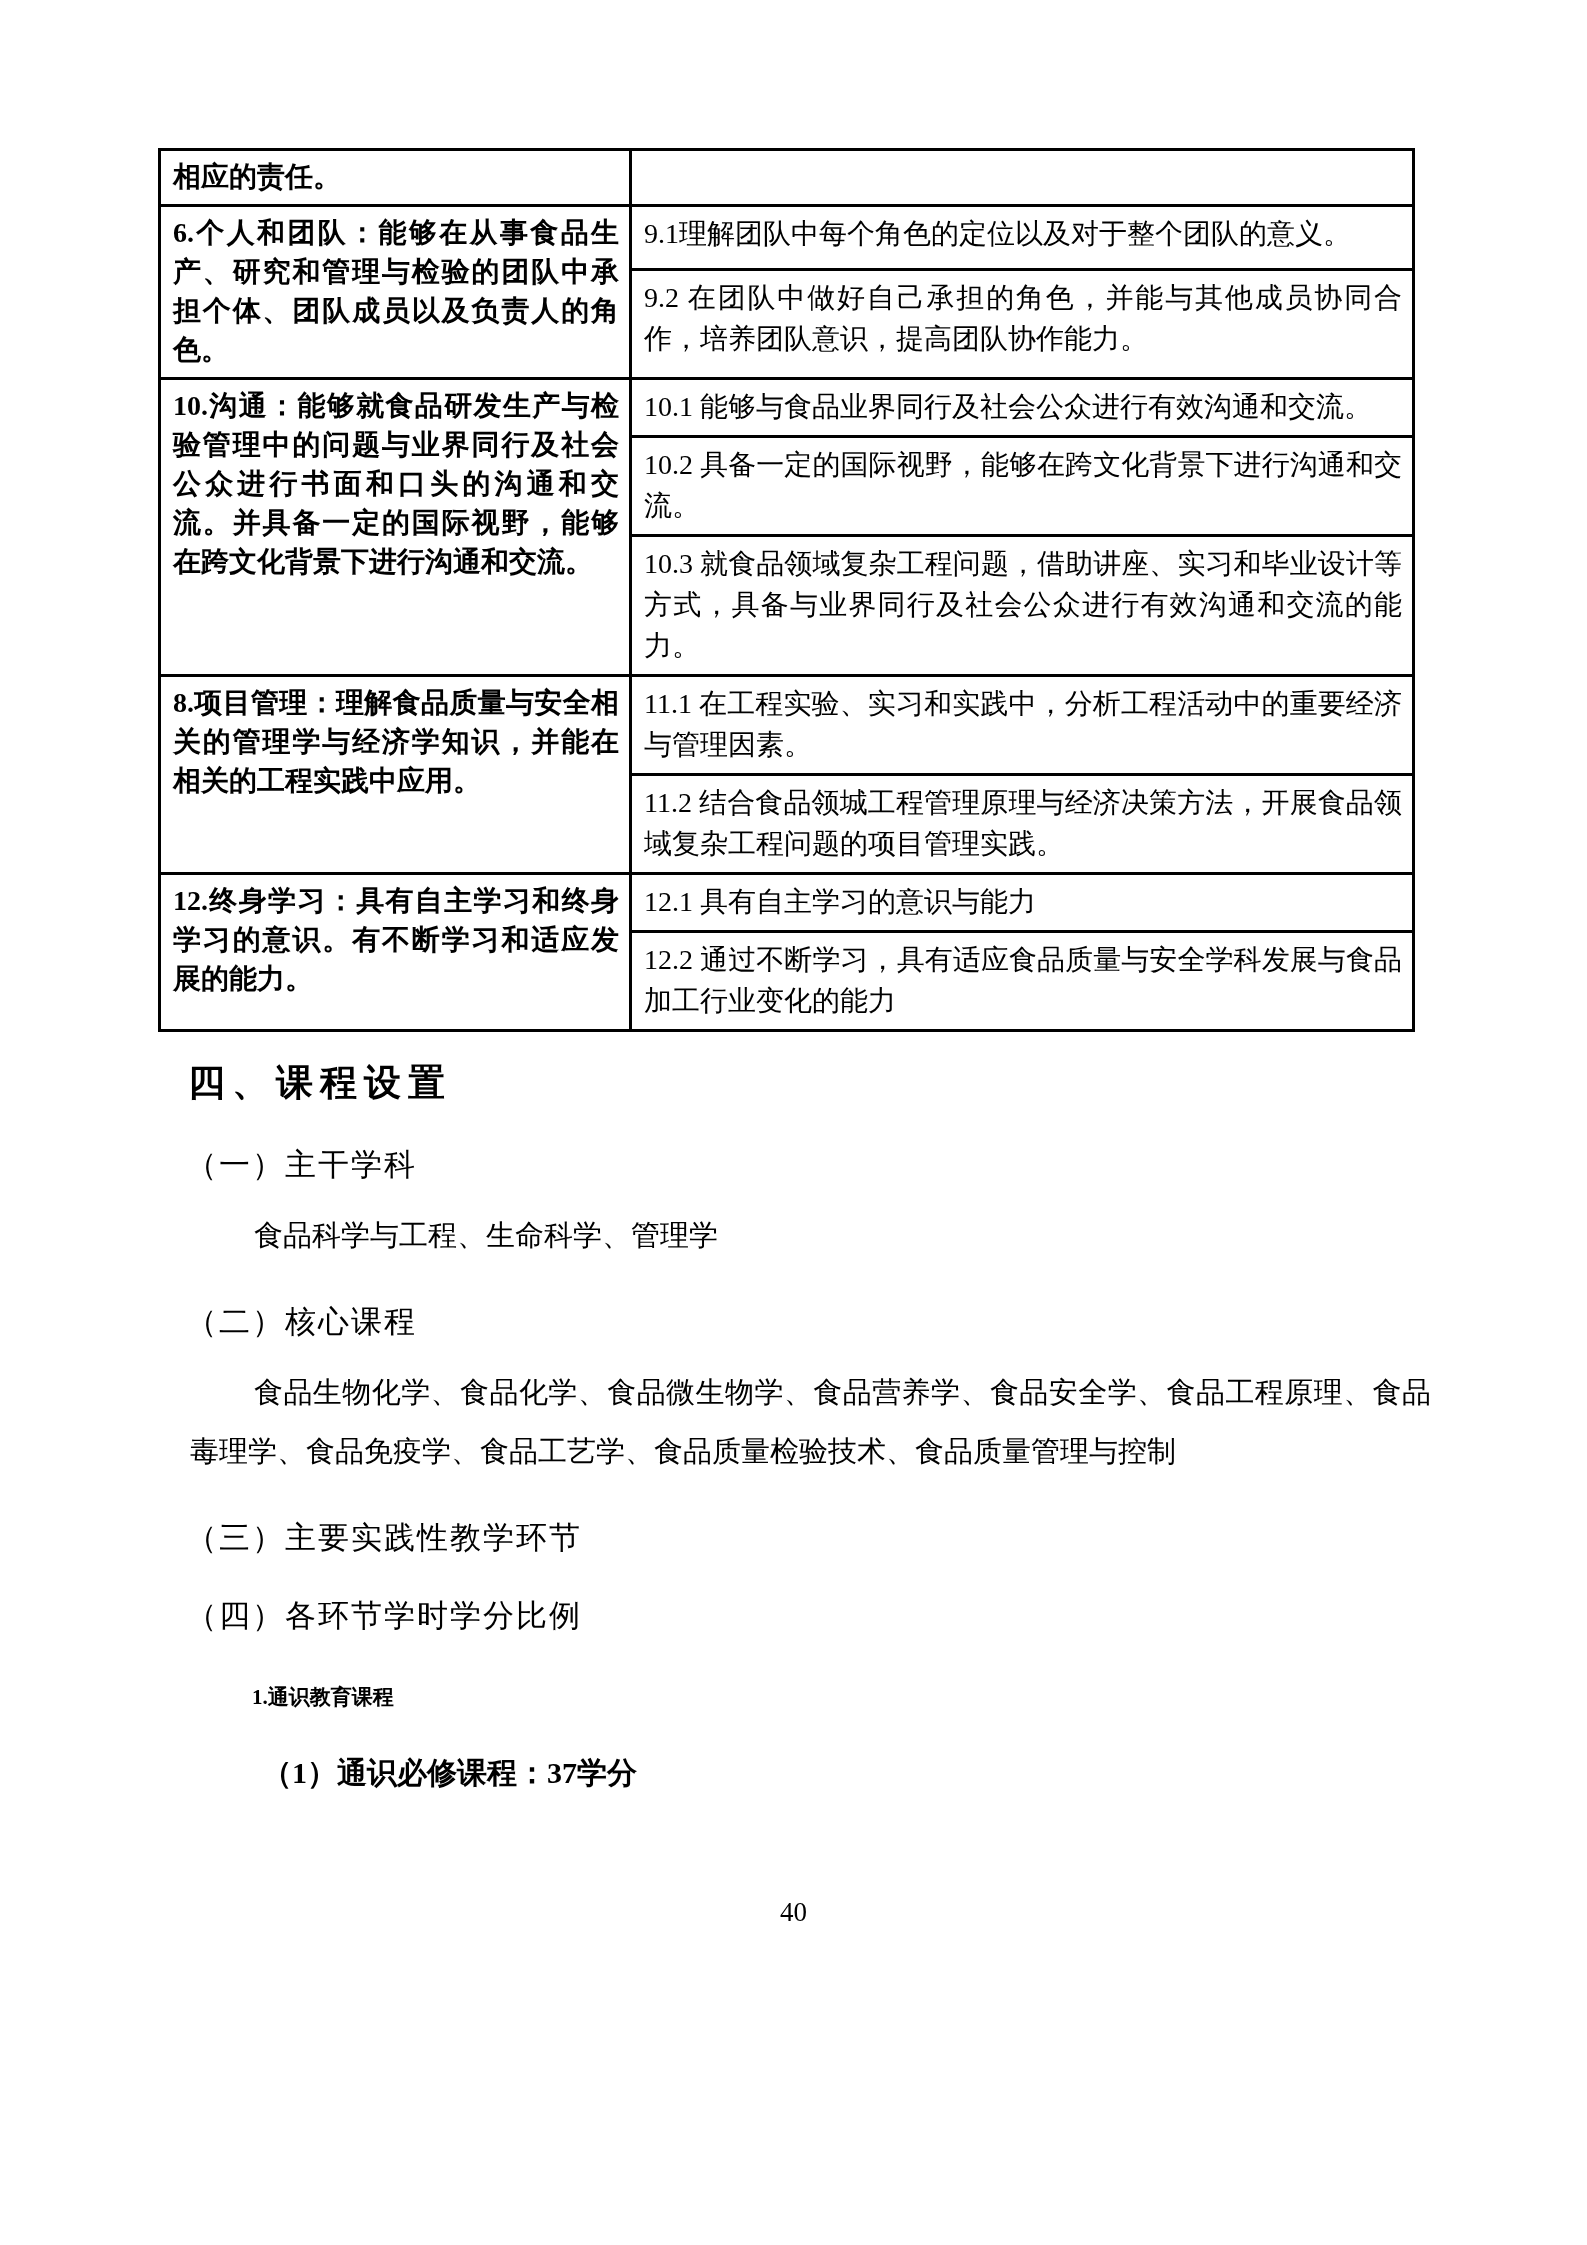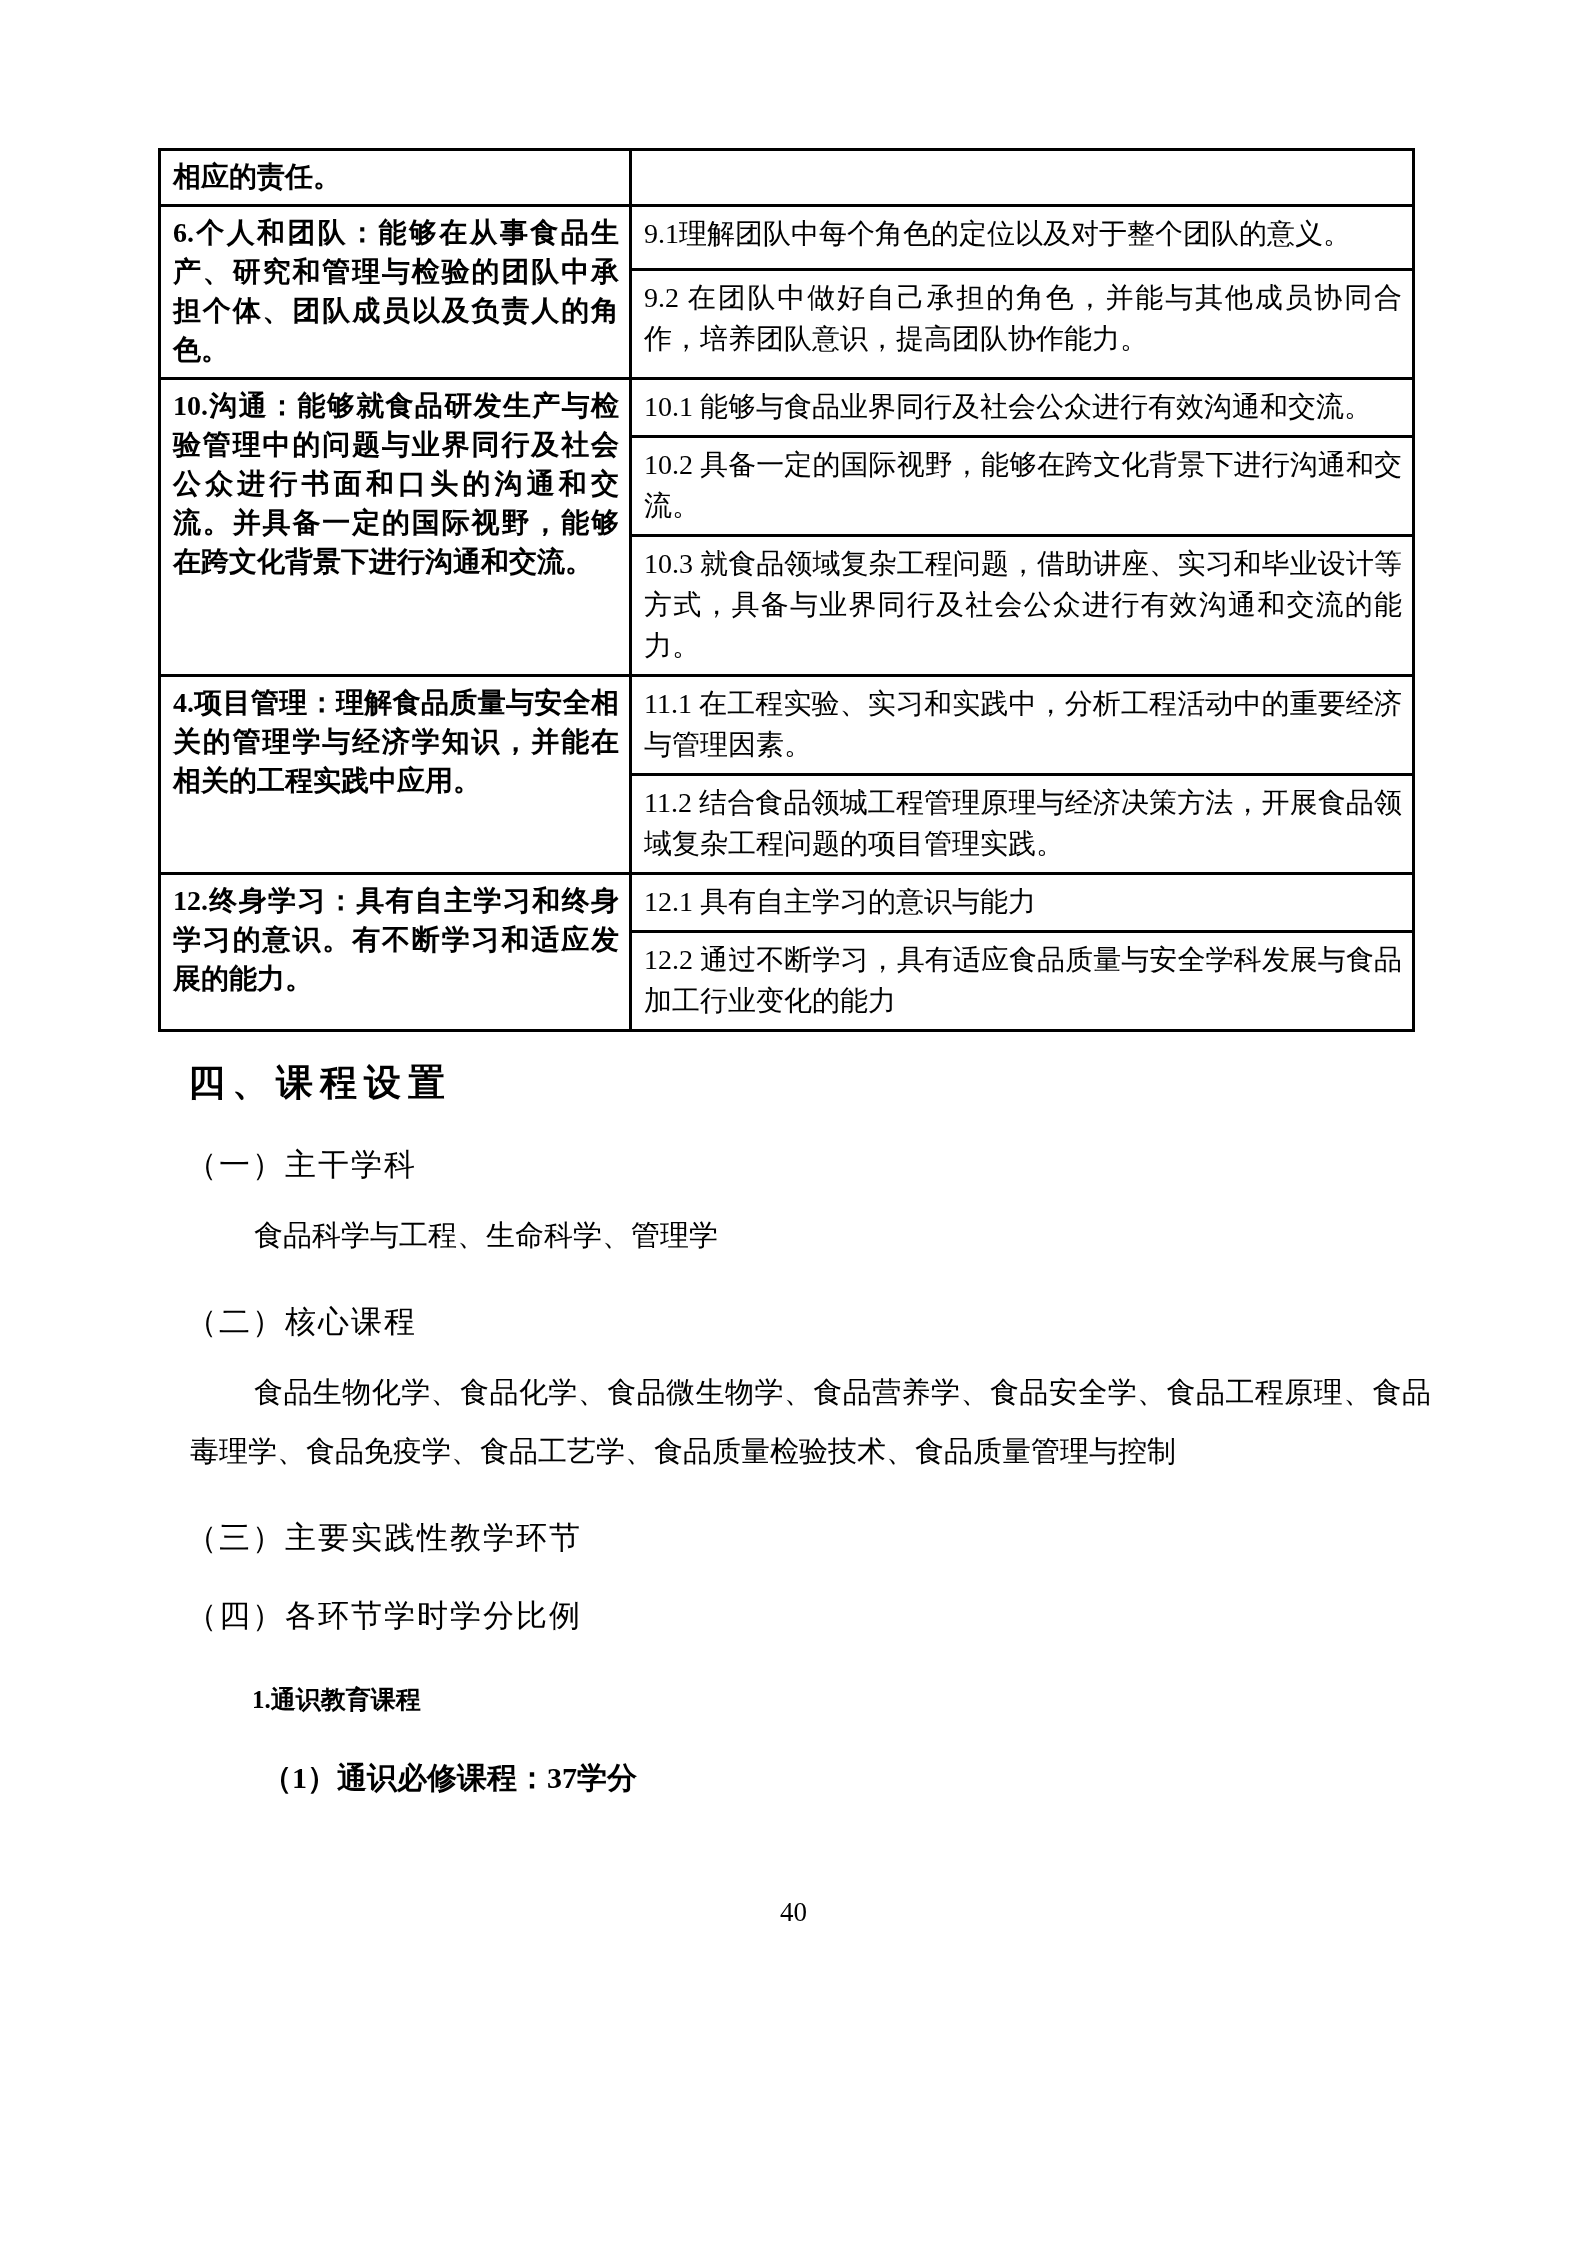--- a/index.html
+++ b/index.html
@@ -62,21 +62,21 @@
   }
   .body-para {
     margin: 20px 156px 0 190px;
     font-size: 29px;
     line-height: 59px;
     text-align: justify;
     text-indent: 64px;
   }
   .list-item-1 {
     margin: 46px 0 0 252px;
-    font-size: 25px;
+    font-size: 21px;
     font-weight: bold;
   }
   .list-item-2 {
     margin: 42px 0 0 262px;
     font-size: 30px;
     font-weight: bold;
   }
 
   
   .page-number {
@@ -114,21 +114,21 @@
         <td class="ind">10.1 能够与食品业界同行及社会公众进行有效沟通和交流。</td>
       </tr>
       <tr>
         <td class="ind">10.2 具备一定的国际视野，能够在跨文化背景下进行沟通和交流。</td>
       </tr>
       <tr>
         <td class="ind">10.3 就食品领域复杂工程问题，借助讲座、实习和毕业设计等方式，具备与业界同行及社会公众进行有效沟通和交流的能力。</td>
       </tr>
 
       <tr>
-        <td class="req" rowspan="2">4.项目管理：理解食品质量与安全相关的管理学与经济学知识，并能在相关的工程实践中应用。</td>
+        <td class="req" rowspan="2">8.项目管理：理解食品质量与安全相关的管理学与经济学知识，并能在相关的工程实践中应用。</td>
         <td class="ind">11.1 在工程实验、实习和实践中，分析工程活动中的重要经济与管理因素。</td>
       </tr>
       <tr>
         <td class="ind">11.2 结合食品领城工程管理原理与经济决策方法，开展食品领域复杂工程问题的项目管理实践。</td>
       </tr>
 
       <tr>
         <td class="req" rowspan="2">12.终身学习：具有自主学习和终身学习的意识。有不断学习和适应发展的能力。</td>
         <td class="ind">12.1 具有自主学习的意识与能力</td>
       </tr>

